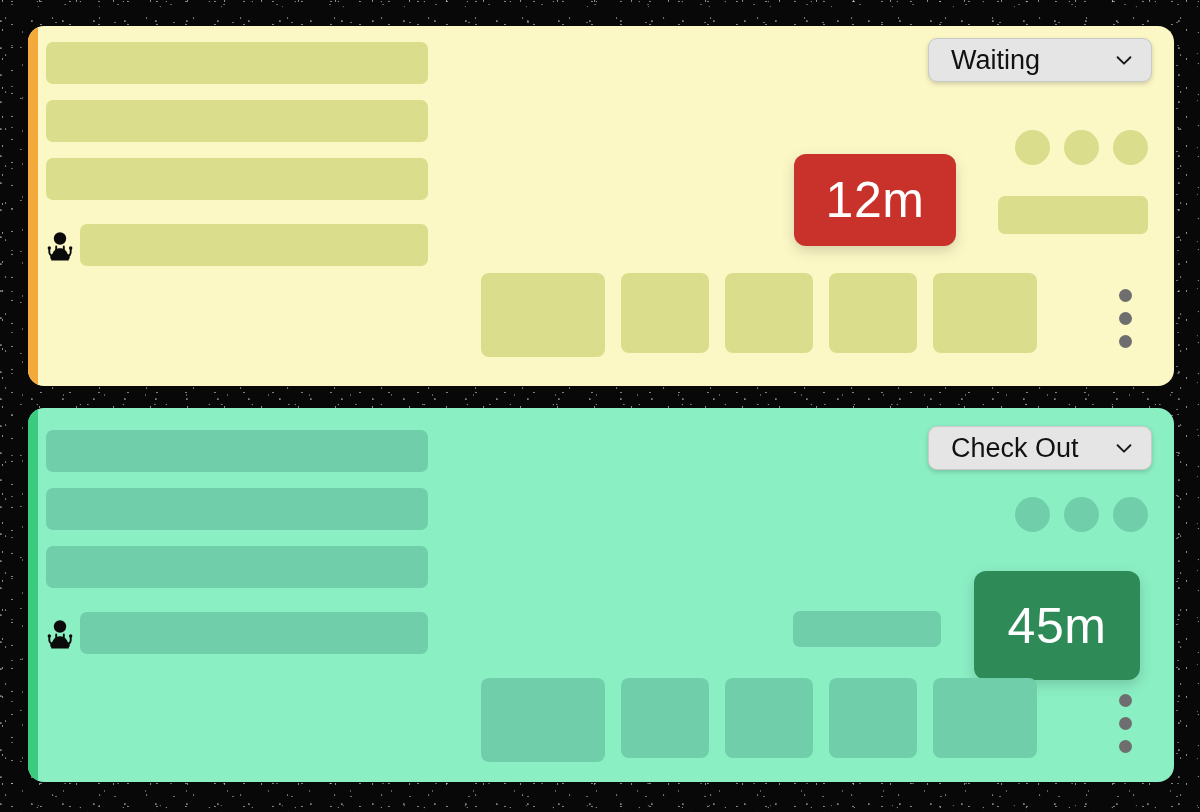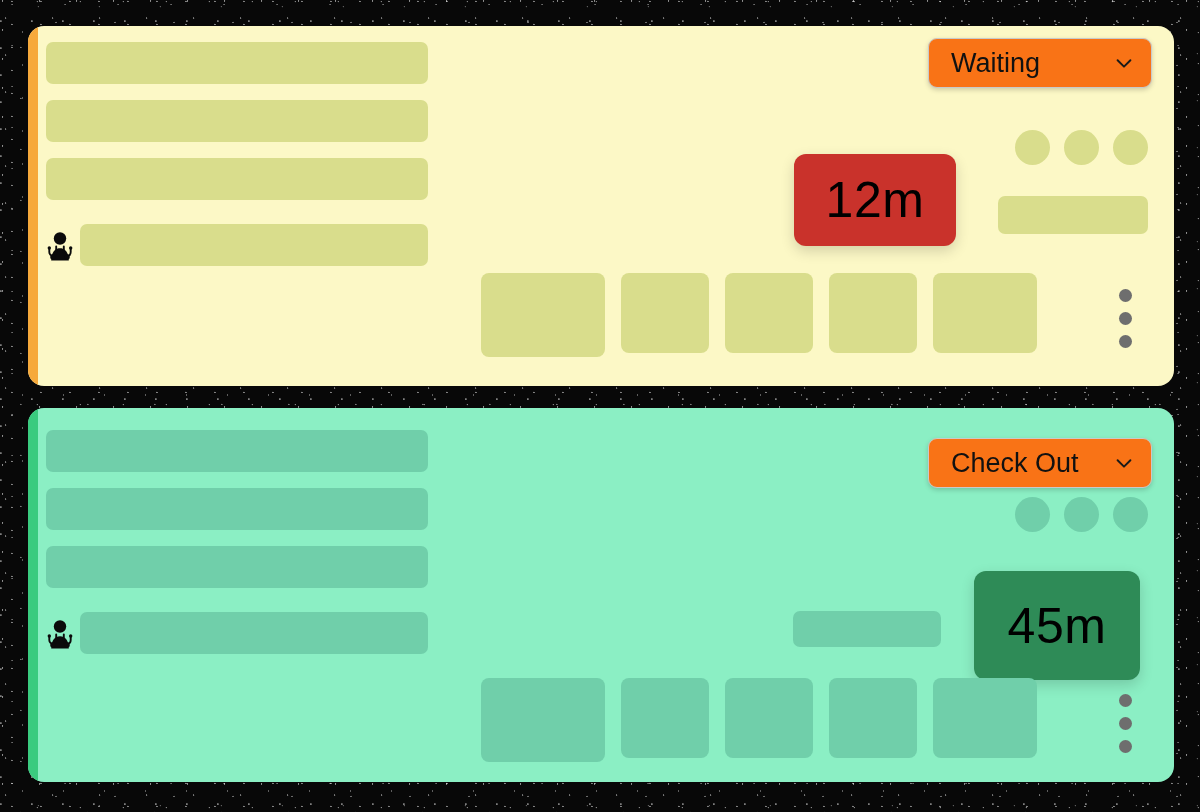--- a/index.html
+++ b/index.html
@@ -103,33 +103,33 @@
     color: #0b0b0b;
   }
   .card.yellow .doctor-icon { top: 205px; }
   .card.green  .doctor-icon { top: 211px; }
   .doctor-icon svg { display: block; width: 100%; height: 100%; }
 
   
   .status-dropdown {
     position: absolute;
     right: 22px;
-    height: 50px;
-    background: #f97316;
+    height: 44px;
+    background: #e5e5e5;
     border: 1px solid #C9C9C9;
     border-radius: 9px;
     display: flex;
     align-items: center;
     justify-content: space-between;
     padding: 0 16px 0 22px;
     box-shadow: 0 2px 5px rgba(0,0,0,0.18);
     gap: 24px;
   }
   .card.yellow .status-dropdown { top: 12px; min-width: 224px; }
-  .card.green  .status-dropdown { top: 30px; min-width: 224px; }
+  .card.green  .status-dropdown { top: 18px; min-width: 224px; }
 
   .status-label {
     font-size: 27px;
     color: #111111;
     white-space: nowrap;
     line-height: 1;
   }
 
   .chevron-down-icon {
     width: 22px;
@@ -158,21 +158,21 @@
   .card.yellow .circle-dot { background: #D9DD8C; }
   .card.green  .circle-dot { background: #70CFAA; }
 
   
   .time-badge {
     position: absolute;
     border-radius: 12px;
     display: flex;
     align-items: center;
     justify-content: center;
-    color: #000000;
+    color: #ffffff;
     font-size: 50px;
     line-height: 1;
     letter-spacing: 0.5px;
     box-shadow: 0 5px 14px rgba(0,0,0,0.16);
   }
   .card.yellow .time-badge {
     left: 766px;
     top: 128px;
     width: 162px;
     height: 92px;

